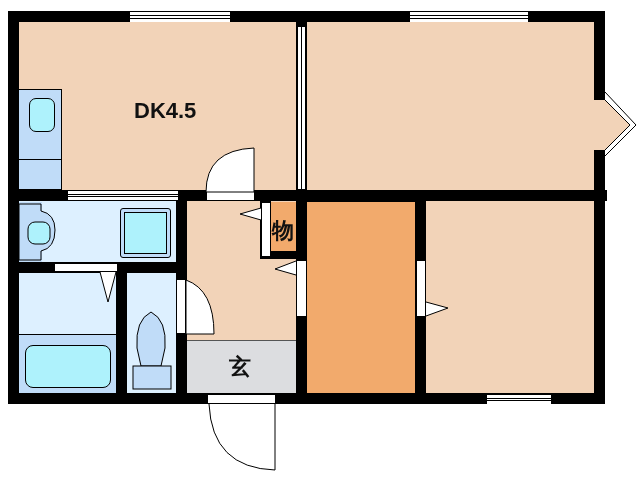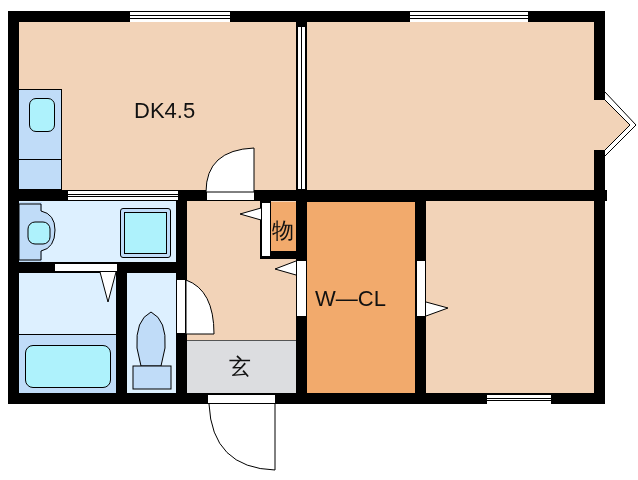--- a/index.html
+++ b/index.html
@@ -1,17 +1,17 @@
 <!DOCTYPE html>
 <html><head>
 <meta charset="utf-8">
 <style>
   html, body { margin:0; padding:0; }
   body { width:638px; height:480px; background:#ffffff; position:relative; overflow:hidden; font-family:"Liberation Sans","DejaVu Sans",sans-serif; }
-  .abs { position:absolute; box-sizing:border-box; }
+  .abs { position:absolute; box-sizing:border-box;font-weight:bold; }
   .wall { background:#000; position:absolute; }
   .room { position:absolute; }
   .label { position:absolute; color:#111; white-space:nowrap; }
   .win { position:absolute; background:#fff; }
   .win-h::before, .win-h::after { content:""; position:absolute; left:0; right:0; height:1px; background:#000; }
   .win-h::before { top:3px; } .win-h::after { bottom:3px; }
   .win-v::before, .win-v::after { content:""; position:absolute; top:0; bottom:0; width:1px; background:#000; }
   .win-v::before { left:3px; } .win-v::after { right:3px; }
   svg { position:absolute; overflow:visible; }
 </style>
@@ -101,16 +101,15 @@
     <path d="M1,0 Q4,64 67,66 V0" fill="#fff" stroke="#000" stroke-width="1"></path>
   </svg>
 
   <svg style="left:594px;top:92px;" width="44" height="66">
     <path d="M0,8 H11 L36,33 L11,58 H0 Z" fill="#f2d3b8" stroke="none"></path>
     <path d="M11,0 L42,33 L11,64" fill="none" stroke="#000" stroke-width="1"></path>
     <path d="M11,8 L36,33 L11,58" fill="none" stroke="#000" stroke-width="1"></path>
   </svg>
 
   <div class="label" style="left:134px;top:98px;font-size:22px;">DK4.5</div>
-  <div class="label" style="left:315px;top:286px;font-size:22px;">W—CL</div>
   <div class="label" style="left:272px;top:216px;font-size:22px;">物</div>
   <div class="label" style="left:229px;top:352px;font-size:22px;">玄</div>
 </div>
 
 </body></html>

